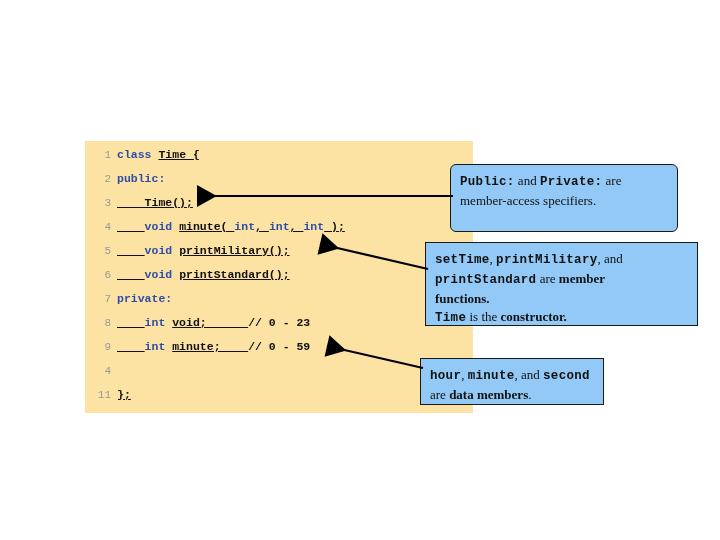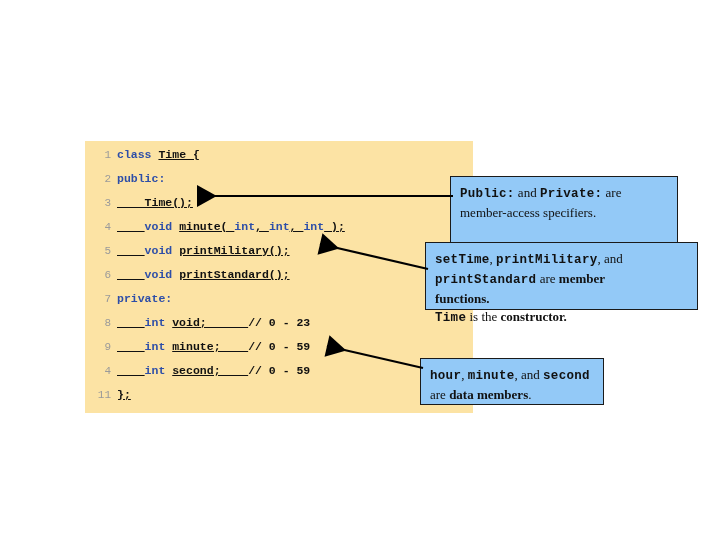--- a/index.html
+++ b/index.html
@@ -86,22 +86,22 @@
     font-family: "Liberation Serif", serif;
     font-size: 13px;
   }
   .bold-serif {
     font-family: "Liberation Serif", serif;
     font-size: 13px;
     font-weight: bold;
     text-align: center;
   }
 
-  #callout-access  { left: 450px; top: 176px; width: 228px; height: 68px; }
-  #callout-funcs   { left: 425px; top: 242px; width: 273px; height: 68px; }
+  #callout-access  { left: 450px; top: 164px; width: 228px; height: 68px; border-radius: 6px; }
+  #callout-funcs   { left: 425px; top: 242px; width: 273px; height: 84px; }
   #callout-data    { left: 420px; top: 358px; width: 184px; height: 47px; }
 
   
   .arrow-svg {
     position: absolute;
     overflow: visible;
     pointer-events: none;
   }
   #arrow-ctor  { left: 185px; top: 186px;  width: 270px; height: 22px; }
   #arrow-funcs { left: 308px; top: 236px;  width: 122px; height: 38px; }
@@ -115,21 +115,21 @@
   <div id="code-panel">
       <div class="code-line" style="top: 4px;"><span class="ln">1</span><span class="ctext"><span class="kw">class </span><span class="blk">Time {</span></span></div>
       <div class="code-line" style="top: 28px;"><span class="ln">2</span><span class="ctext"><span class="kw">public:</span></span></div>
       <div class="code-line" style="top: 52px;"><span class="ln">3</span><span class="ctext"><span class="blk">    Time();</span></span></div>
       <div class="code-line" style="top: 76px;"><span class="ln">4</span><span class="ctext"><span class="blk">    </span><span class="kw">void </span><span class="blk">minute( </span><span class="kw">int</span><span class="blk">, </span><span class="kw">int</span><span class="blk">, </span><span class="kw">int</span><span class="blk"> );</span></span></div>
       <div class="code-line" style="top: 100px;"><span class="ln">5</span><span class="ctext"><span class="blk">    </span><span class="kw">void </span><span class="blk">printMilitary();</span></span></div>
       <div class="code-line" style="top: 124px;"><span class="ln">6</span><span class="ctext"><span class="blk">    </span><span class="kw">void </span><span class="blk">printStandard();</span></span></div>
       <div class="code-line" style="top: 148px;"><span class="ln">7</span><span class="ctext"><span class="kw">private:</span></span></div>
       <div class="code-line" style="top: 172px;"><span class="ln">8</span><span class="ctext"><span class="blk">    </span><span class="kw">int </span><span class="blk">void;      </span><span class="cmt">// 0 - 23</span></span></div>
       <div class="code-line" style="top: 196px;"><span class="ln">9</span><span class="ctext"><span class="blk">    </span><span class="kw">int </span><span class="blk">minute;    </span><span class="cmt">// 0 - 59</span></span></div>
-      <div class="code-line" style="top: 220px;"><span class="ln">4</span><span class="ctext"><span class="blk">    </span><span class="kw">int </span><span class="blk">second;    </span><span class="cmt">// 0 - 59</span></span></div>
+      <div class="code-line" style="top: 220px;"><span class="ln">4</span></div>
       <div class="code-line" style="top: 244px;"><span class="ln">11</span><span class="ctext"><span class="blk">};</span></span></div>
     </div>
 
   <div class="callout" id="callout-access">
     <span class="ln-row"><span class="mono">Public:</span><span class="serifish"> and </span><span class="mono">Private:</span><span class="serifish"> are</span></span>
     <span class="ln-row"><span class="serifish">member-access specifiers.</span></span>
   </div>
 
   <div class="callout" id="callout-funcs">
     <span class="ln-row"><span class="mono">setTime</span><span class="serifish">, </span><span class="mono">printMilitary</span><span class="serifish">, and</span></span>

